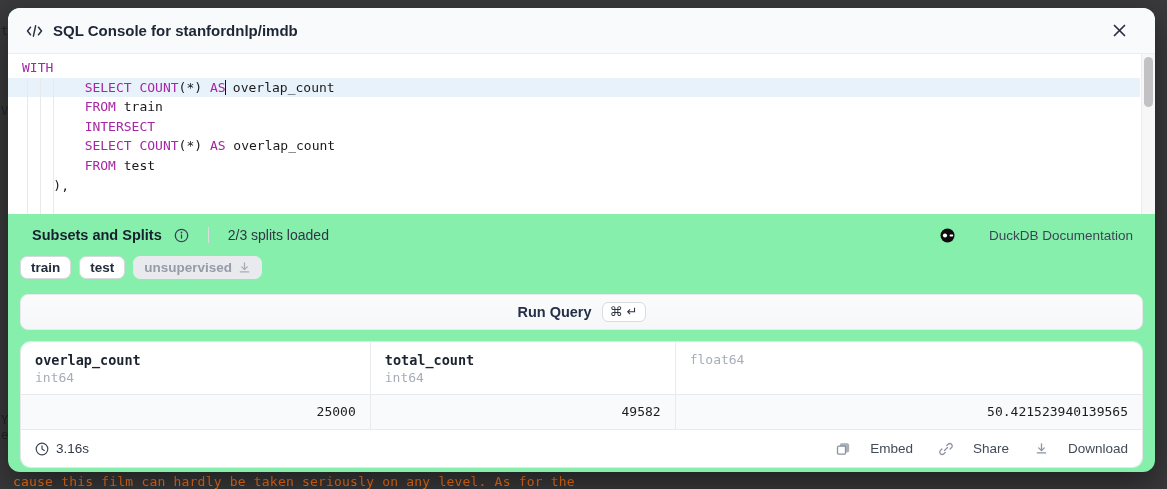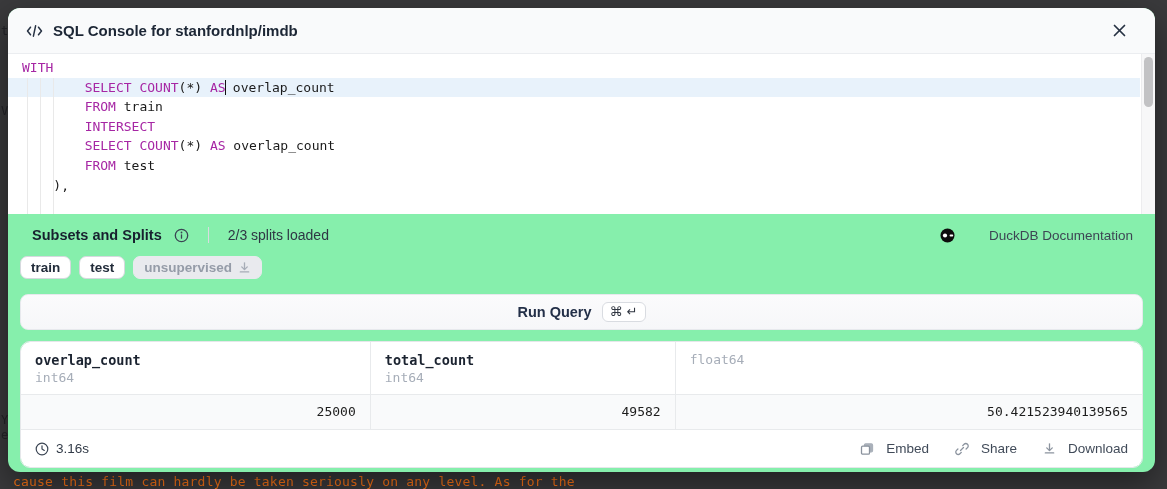--- a/index.html
+++ b/index.html
@@ -76,21 +76,21 @@
   .c1 { width:31.2%; border-right:1px solid #e8eaec; }
   .c2 { width:27.2%; border-right:1px solid #e8eaec; }
   .c3 { flex:1; }
   .trow { display:flex; background:#f9fafb; border-bottom:1px solid #e8eaec; }
   .td { height:34px; line-height:34px; text-align:right; font-size:13px; color:#1c1c1c; padding:0 14px; }
   .tfoot { height:37px; background:#fff; display:flex; align-items:center; padding:0 14px;
            font-family:"Liberation Sans", sans-serif; }
   .elapsed-group { display:flex; align-items:center; gap:7px; color:#3c4654;text-align:right; }
   .elapsed-group .txt { font-size:13.5px; color:#323b48; }
   .foot-actions { margin-left:auto; display:flex; align-items:center; gap:26px; }
-  .action-btn { display:flex; align-items:center; gap:12px; cursor:pointer; background:none; border:none; }
+  .action-btn { display:flex; align-items:center; gap:20px; cursor:pointer; background:none; border:none; }
   .action-btn .icon { display:flex; color:#8b939e; }
   .action-btn .lbl { font-size:13.5px; color:#414b59; font-family:"Liberation Sans", sans-serif; }
 </style>
 </head>
 <body>
 
 <div>
   <div class="bg-text">cause this film can hardly be taken seriously on any level. As for the</div>
   <div id="edge-frags">
       <span class="edge-frag" style="top: 24px;">t</span>

